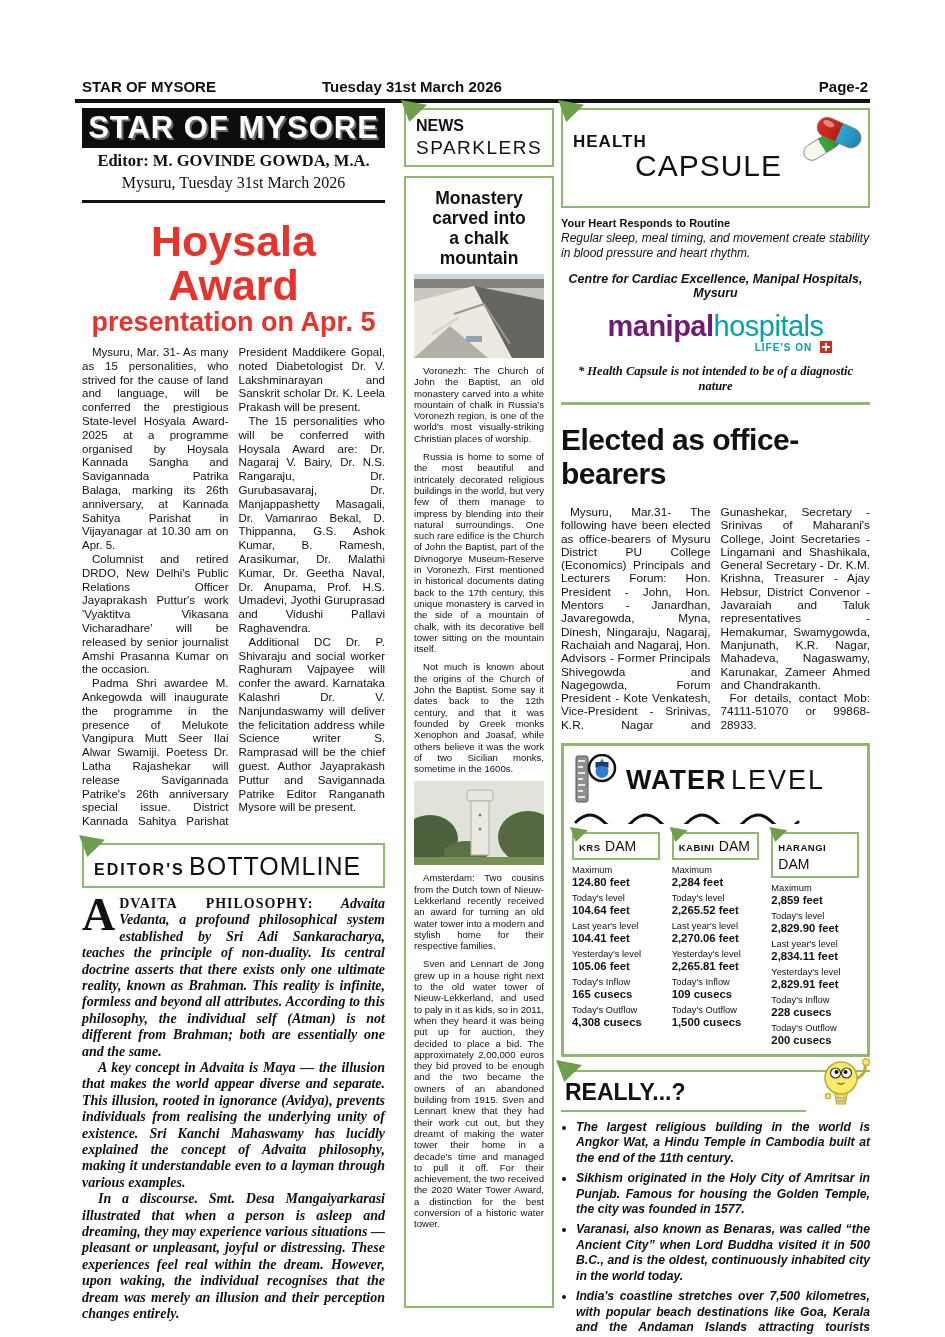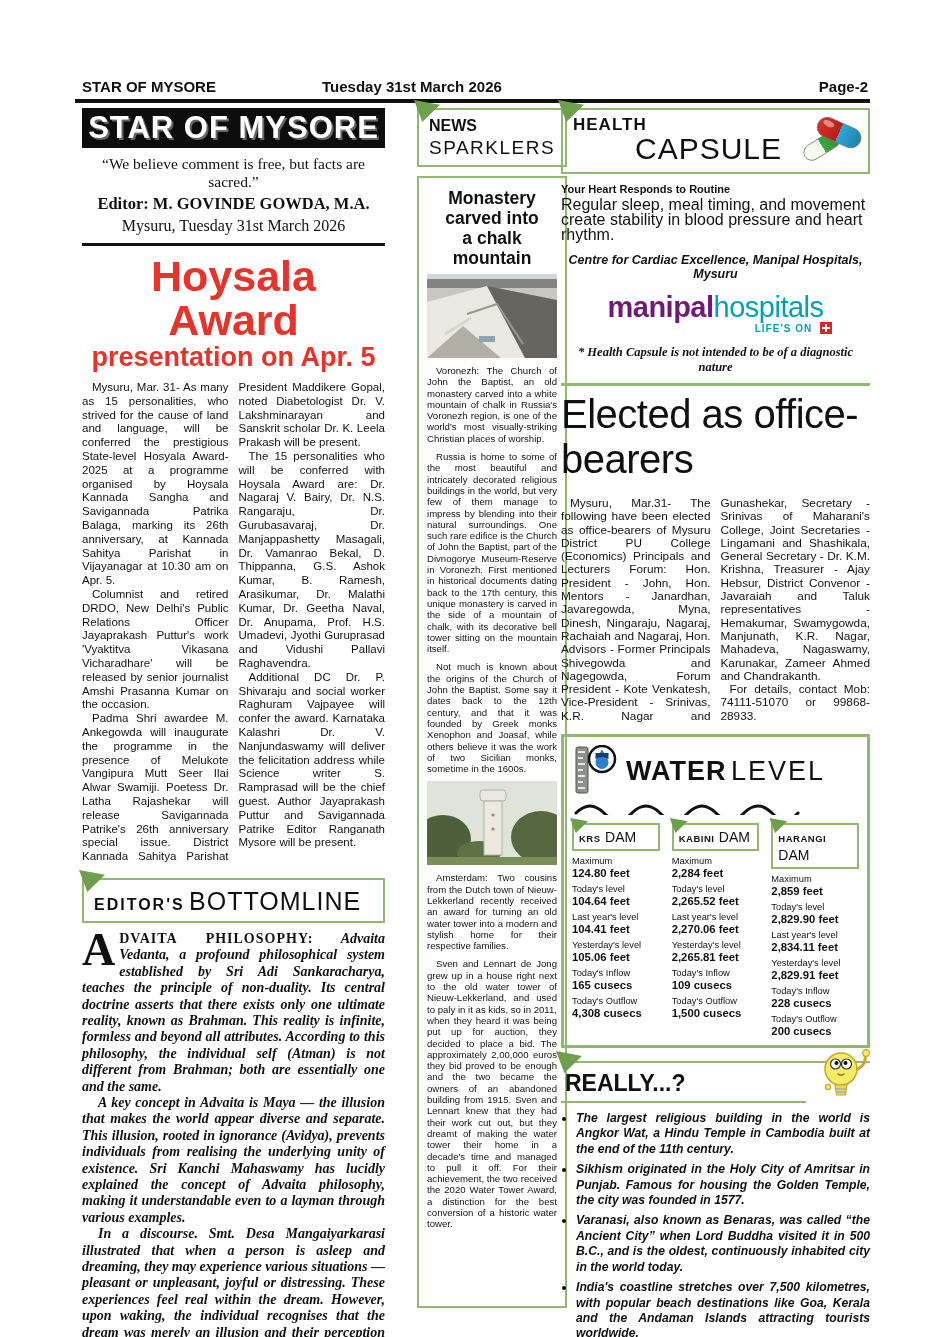--- a/index.html
+++ b/index.html
@@ -6,30 +6,30 @@
   .page{position:relative;width:945px;height:1337px;background:#fff;overflow:hidden;
         font-family:"Liberation Sans",sans-serif;color:#111;}
   
   .topbar{position:absolute;left:82px;right:77px;top:78px;height:18px;font-size:15px;font-weight:700;}
   .topbar .tb-left{position:absolute;left:0;top:0;}
   .topbar .tb-center{position:absolute;left:240px;top:0;}
   .topbar .tb-right{position:absolute;right:0;top:0;}
   .toprule{position:absolute;left:75px;right:75px;top:99px;height:4px;background:#111;}
   
   .col-left{position:absolute;left:82px;top:108px;width:303px;}
-  .col-mid{position:absolute;left:400px;top:108px;width:150px;padding-left:17px;}
+  .col-mid{position:absolute;left:387px;top:108px;width:150px;padding-left:17px;}
   .col-right{position:absolute;left:561px;top:108px;width:309px;}
   
   .masthead{background:#0d0d0d;color:#fff;text-align:center;height:40px;line-height:40px;
             font-size:31px;font-weight:800;letter-spacing:1px;text-shadow:2px 2px 0 #666;}
   .quote{font-family:"Liberation Serif",serif;font-size:15.5px;text-align:center;margin-top:7px;}
   .editorline{font-family:"Liberation Serif",serif;font-size:16.5px;font-weight:700;text-align:center;margin-top:3px;}
   .dateline{font-family:"Liberation Serif",serif;font-size:16px;text-align:center;margin-top:3px;}
   .rule-black2{height:3px;background:#111;margin-top:8px;}
-  .red-h1{color:#e8332a;font-size:43px;font-weight:800;text-align:center;line-height:44px;margin-top:8px;letter-spacing:0px;}
+  .red-h1{color:#e8332a;font-size:43px;font-weight:800;text-align:center;line-height:44px;margin-top:16px;letter-spacing:0px;}
   .red-h2{color:#e8332a;font-size:27px;font-weight:800;text-align:center;line-height:30px;}
   .story-body{margin-top:9px;column-count:2;column-gap:10px;font-size:11.5px;line-height:13.8px;text-align:justify;}
   .story-body p{margin:0;text-indent:10px;}
   .greenbox{border:2.5px solid #8fb970;position:relative;}
   .cflag{position:absolute;width:26px;height:22px;top:-10px;left:-5px;background:#6f9e4c;
          clip-path:polygon(0 0,100% 22%,32% 100%);}
   .cflag.sm{width:18px;height:15px;top:-7px;left:-4px;}
   .bl-header{margin-top:14px;padding:7px 10px 5px;}
   .bl-b{font-size:16px;font-weight:800;letter-spacing:2px;text-align:center;}
   .bl-l{font-size:25px;font-weight:400;letter-spacing:1px;}
@@ -42,36 +42,36 @@
   .rule-green{height:3px;background:#8fb970;}
   
   .sparkbox1{padding:7px 10px 6px;}
   .sp-b{font-size:16px;font-weight:800;display:block;}
   .sp-l{font-size:19px;font-weight:400;letter-spacing:1.5px;display:block;margin-top:2px;}
   .sparkbox2{margin-top:9px;padding:8px 8px;height:1112px;overflow:hidden;}
   .mid-h{font-size:17.5px;font-weight:700;text-align:center;line-height:20px;margin:2px 16px 6px;}
   .mid-photo{width:100%;height:84px;display:block;margin:0 0 7px;}
   .mid-text p{margin:0 0 7px;font-size:9.6px;line-height:11.3px;text-align:justify;text-indent:9px;}
   
-  .healthbox{height:52px;padding:5px 10px;}
+  .healthbox{height:52px;padding:22px 10px;}
   .hc-b{font-size:17px;font-weight:800;letter-spacing:1px;display:block;}
   .hc-l{font-size:30px;font-weight:400;letter-spacing:1px;display:block;margin:-3px 0 0 62px;}
   .capsules{position:absolute;right:4px;top:3px;}
   .tip-title{font-size:11px;font-weight:700;margin-top:9px;}
-  .tip-body{font-size:16px;line-height:15px;margin-top:2px;}
+  .tip-body{font-size:12px;line-height:15px;margin-top:2px;font-style:italic;}
   .credit{font-size:12.5px;font-weight:700;font-style:italic;text-align:center;margin-top:11px;}
   .mlogo{text-align:center;margin-top:10px;}
   .mlogo .m1{font-size:29px;font-weight:700;color:#701a75;letter-spacing:-0.5px;}
   .mlogo .m2{font-size:29px;font-weight:300;color:#00a2b2;letter-spacing:-0.5px;}
   .mtag{text-align:right;margin:-2px 38px 0 0;font-size:10px;font-weight:700;color:#00a2b2;letter-spacing:1px;}
   .mtag svg{vertical-align:-2px;margin-left:4px;}
   .disclaimer{font-family:"Liberation Serif",serif;font-weight:700;font-style:italic;font-size:12.5px;
               text-align:center;margin-top:11px;}
   .hr-g1{margin-top:8px;}
-  .elected-h{font-size:40px;font-weight:400;margin-top:6px;letter-spacing:-0.5px;}
+  .elected-h{font-size:30px;font-weight:700;margin-top:18px;letter-spacing:-0.5px;}
   .elected-body{margin-top:15px;column-count:2;column-gap:10px;font-size:11.8px;line-height:13.3px;text-align:justify;}
   .elected-body p{margin:0;text-indent:9px;}
   .waterbox{margin-top:11px;padding:8px;border-width:3px;}
   .water-head{display:flex;align-items:center;gap:8px;}
   .wt-b{font-size:27px;font-weight:900;letter-spacing:1px;}
   .wt-l{font-size:27px;font-weight:300;letter-spacing:2px;}
   .waves{display:block;margin:2px 0 8px 2px;}
   .dams{display:flex;gap:12px;}
   .dam{flex:1;}
   .dam-head{border:2px solid #8fb970;position:relative;padding:3px 5px;}
@@ -102,21 +102,20 @@
 
   <div class="topbar">
     <span class="tb-left">STAR OF MYSORE</span>
     <span class="tb-center">Tuesday 31st March 2026</span>
     <span class="tb-right">Page-2</span>
   </div>
   <div class="toprule"></div>
 
   <div class="col-left">
     <div class="masthead">STAR OF MYSORE</div>
-    <div class="quote">“We believe comment is free, but facts are sacred.”</div>
     <div class="editorline">Editor: M. GOVINDE GOWDA, M.A.</div>
     <div class="dateline">Mysuru, Tuesday 31st March 2026</div>
     <div class="rule-black2"></div>
 
     <div class="red-h1">Hoysala Award</div>
     <div class="red-h2">presentation on Apr. 5</div>
 
     <div class="story-body">
       <p>Mysuru, Mar. 31- As many as 15 personalities, who strived for the cause of land and language, will be conferred the prestigious State-level Hosyala Award-2025 at a programme organised by Hoysala Kannada Sangha and Savigannada Patrika Balaga, marking its 26th anniversary, at Kannada Sahitya Parishat in Vijayanagar at 10.30 am on Apr. 5.</p>
       <p>Columnist and retired DRDO, New Delhi's Public Relations Officer Jayaprakash Puttur's work 'Vyaktitva Vikasana Vicharadhare' will be released by senior journalist Amshi Prasanna Kumar on the occasion.</p>

